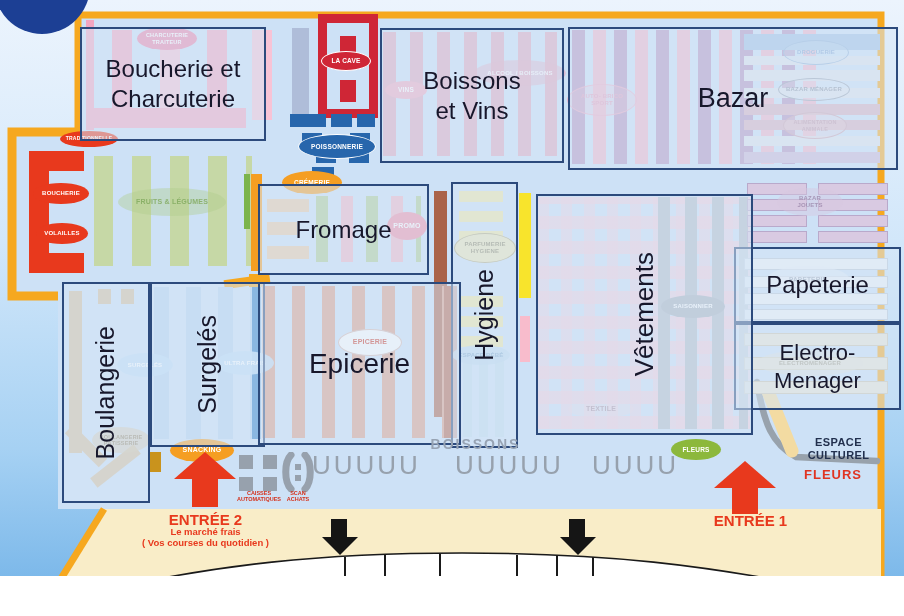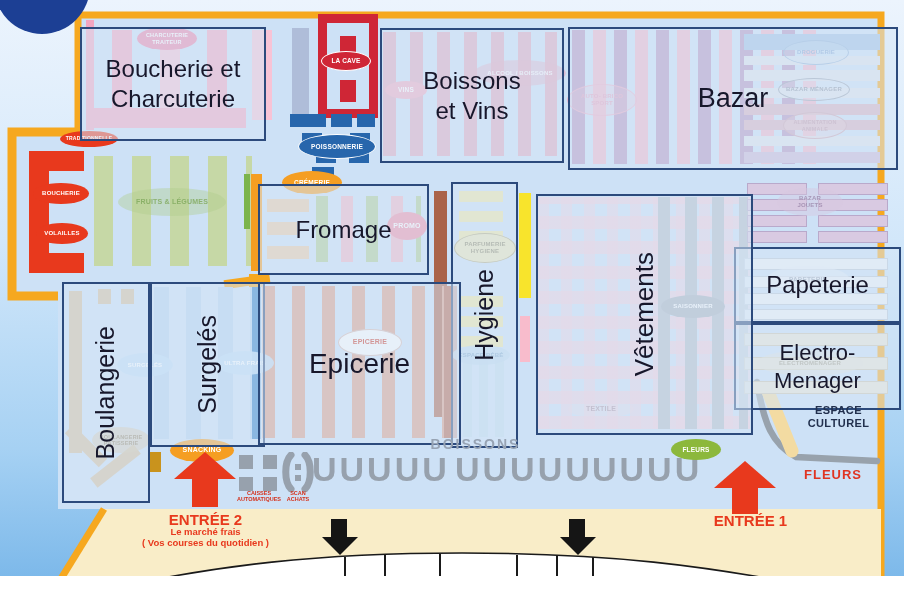--- a/index.html
+++ b/index.html
@@ -9,21 +9,21 @@
   .abs{position:absolute;}
   svg.base{position:absolute;left:0;top:0;z-index:0;}
   .decor{position:absolute;z-index:1;}
   .ov{position:absolute;z-index:3;border-radius:50%;display:flex;align-items:center;justify-content:center;
       text-align:center;font-weight:bold;color:#fff;white-space:pre-line;line-height:1.15;letter-spacing:.2px;}
   .lbox{position:absolute;z-index:4;border:2px solid #2c4a7c;background:rgba(213,229,246,.55);
         display:flex;align-items:center;justify-content:center;color:#17172b;text-align:center;}
   .lbox span{white-space:pre-line;line-height:1.25;}
   .vtext{writing-mode:vertical-rl;transform:rotate(180deg);}
   .sign{position:absolute;z-index:4;text-align:center;line-height:1.15;white-space:pre-line;font-weight:bold;}
-  .urow{position:absolute;z-index:2;font-weight:bold;color:#97a1ad;font-size:34px;letter-spacing:3px;line-height:1;}
+  .urow{position:absolute;z-index:2;font-weight:normal;color:#97a1ad;font-size:26px;letter-spacing:3px;line-height:1;}
   .sq{position:absolute;z-index:2;background:#97a1ad;}
   .tri-up{position:absolute;z-index:4;width:0;height:0;border-left:31px solid transparent;border-right:31px solid transparent;border-bottom:27px solid #e8391d;}
   .tri-dn{position:absolute;z-index:4;width:0;height:0;border-left:18px solid transparent;border-right:18px solid transparent;border-top:18px solid #151515;}
 </style>
 </head>
 <body>
 
 <div class="canvas">
 
   <svg class="base" width="904" height="616" viewBox="0 0 904 616">
@@ -234,16 +234,16 @@
   <div class="sign" style="left:133px;top:538px;width:145px;font-size:9.5px;color:#E8391D;">( Vos courses du quotidien )</div>
   <div class="tri-up" style="left:714px;top:461px;"></div>
   <div class="abs" style="left:732px;top:488px;width:26px;height:26px;background:#E8391D;z-index:4;"></div>
   <div class="sign" style="left:708px;top:512px;width:85px;font-size:15px;color:#E8391D;">ENTRÉE 1</div>
 
   <div class="abs" style="left:331px;top:519px;width:16px;height:19px;background:#151515;z-index:4;"></div>
   <div class="tri-dn" style="left:322px;top:537px;"></div>
   <div class="abs" style="left:569px;top:519px;width:16px;height:19px;background:#151515;z-index:4;"></div>
   <div class="tri-dn" style="left:560px;top:537px;"></div>
 
-  <div class="sign" style="left:786px;top:404px;width:105px;font-size:11px;color:#22304e;letter-spacing:.4px;">ESPACE CULTUREL</div>
+  <div class="sign" style="left:786px;top:436px;width:105px;font-size:11px;color:#22304e;letter-spacing:.4px;">ESPACE CULTUREL</div>
   <div class="sign" style="left:798px;top:468px;width:70px;font-size:13px;color:#e03422;letter-spacing:1px;">FLEURS</div>
 
 </div>
 
 </body></html>

